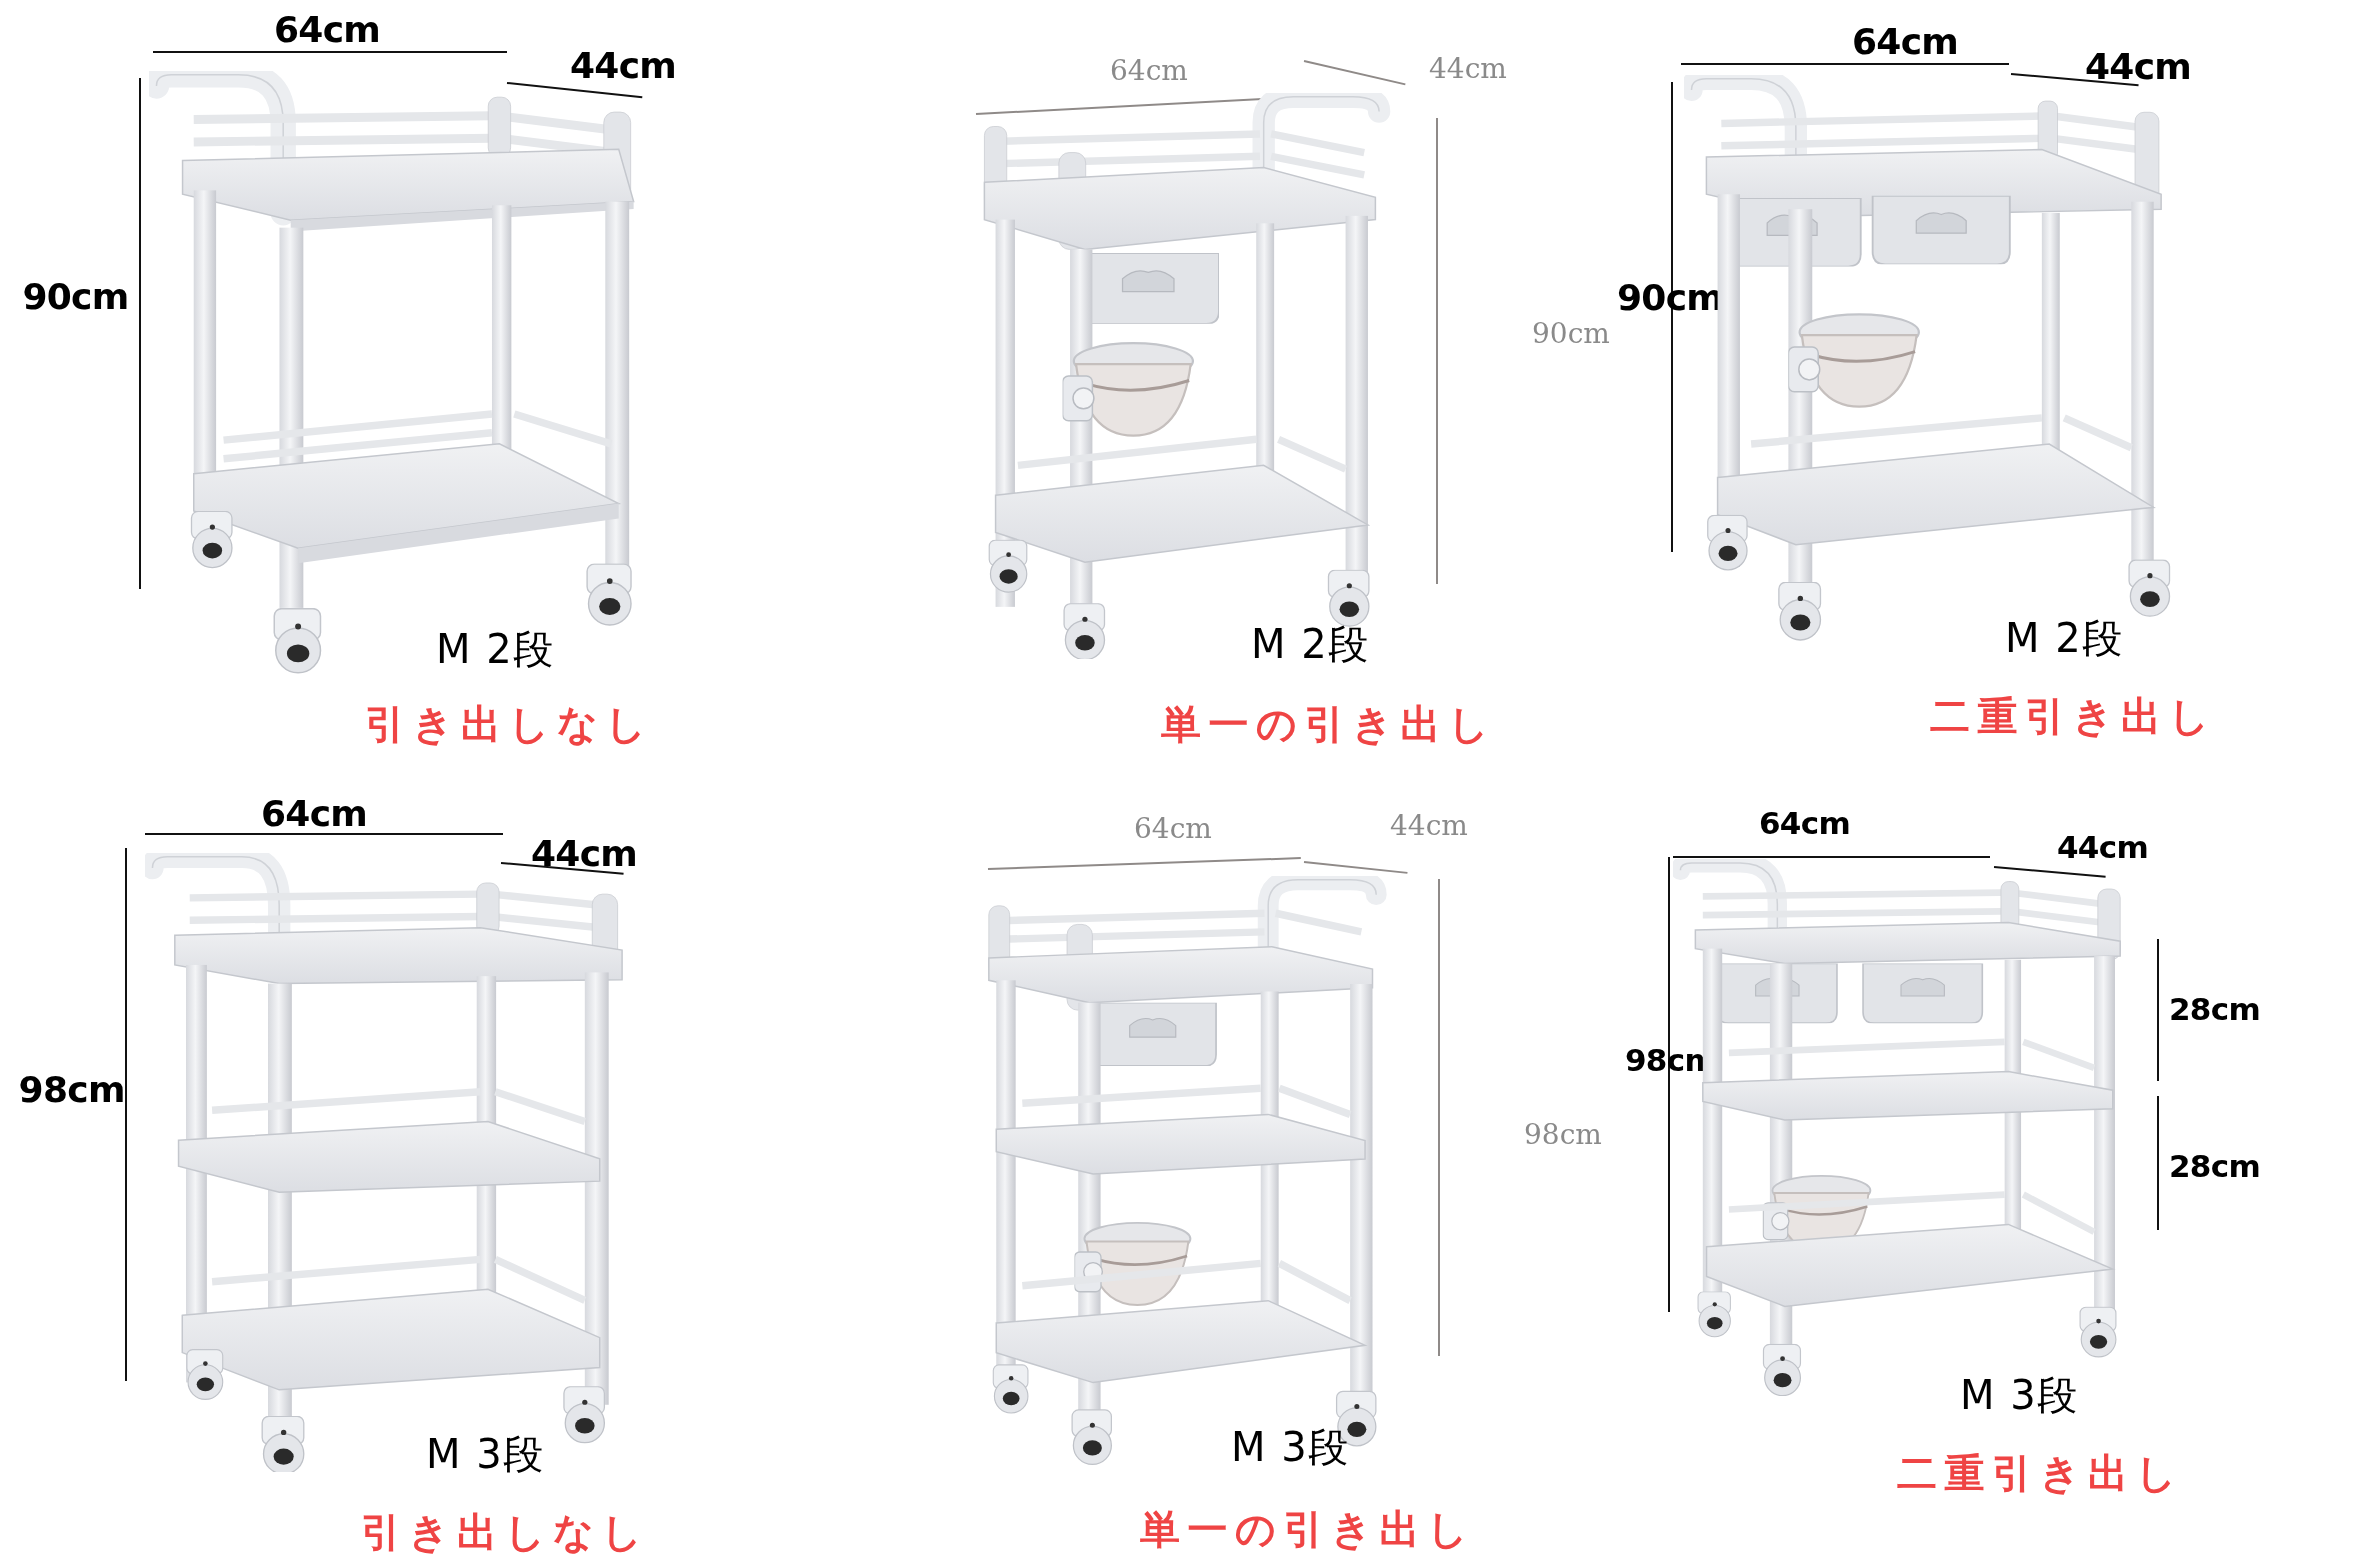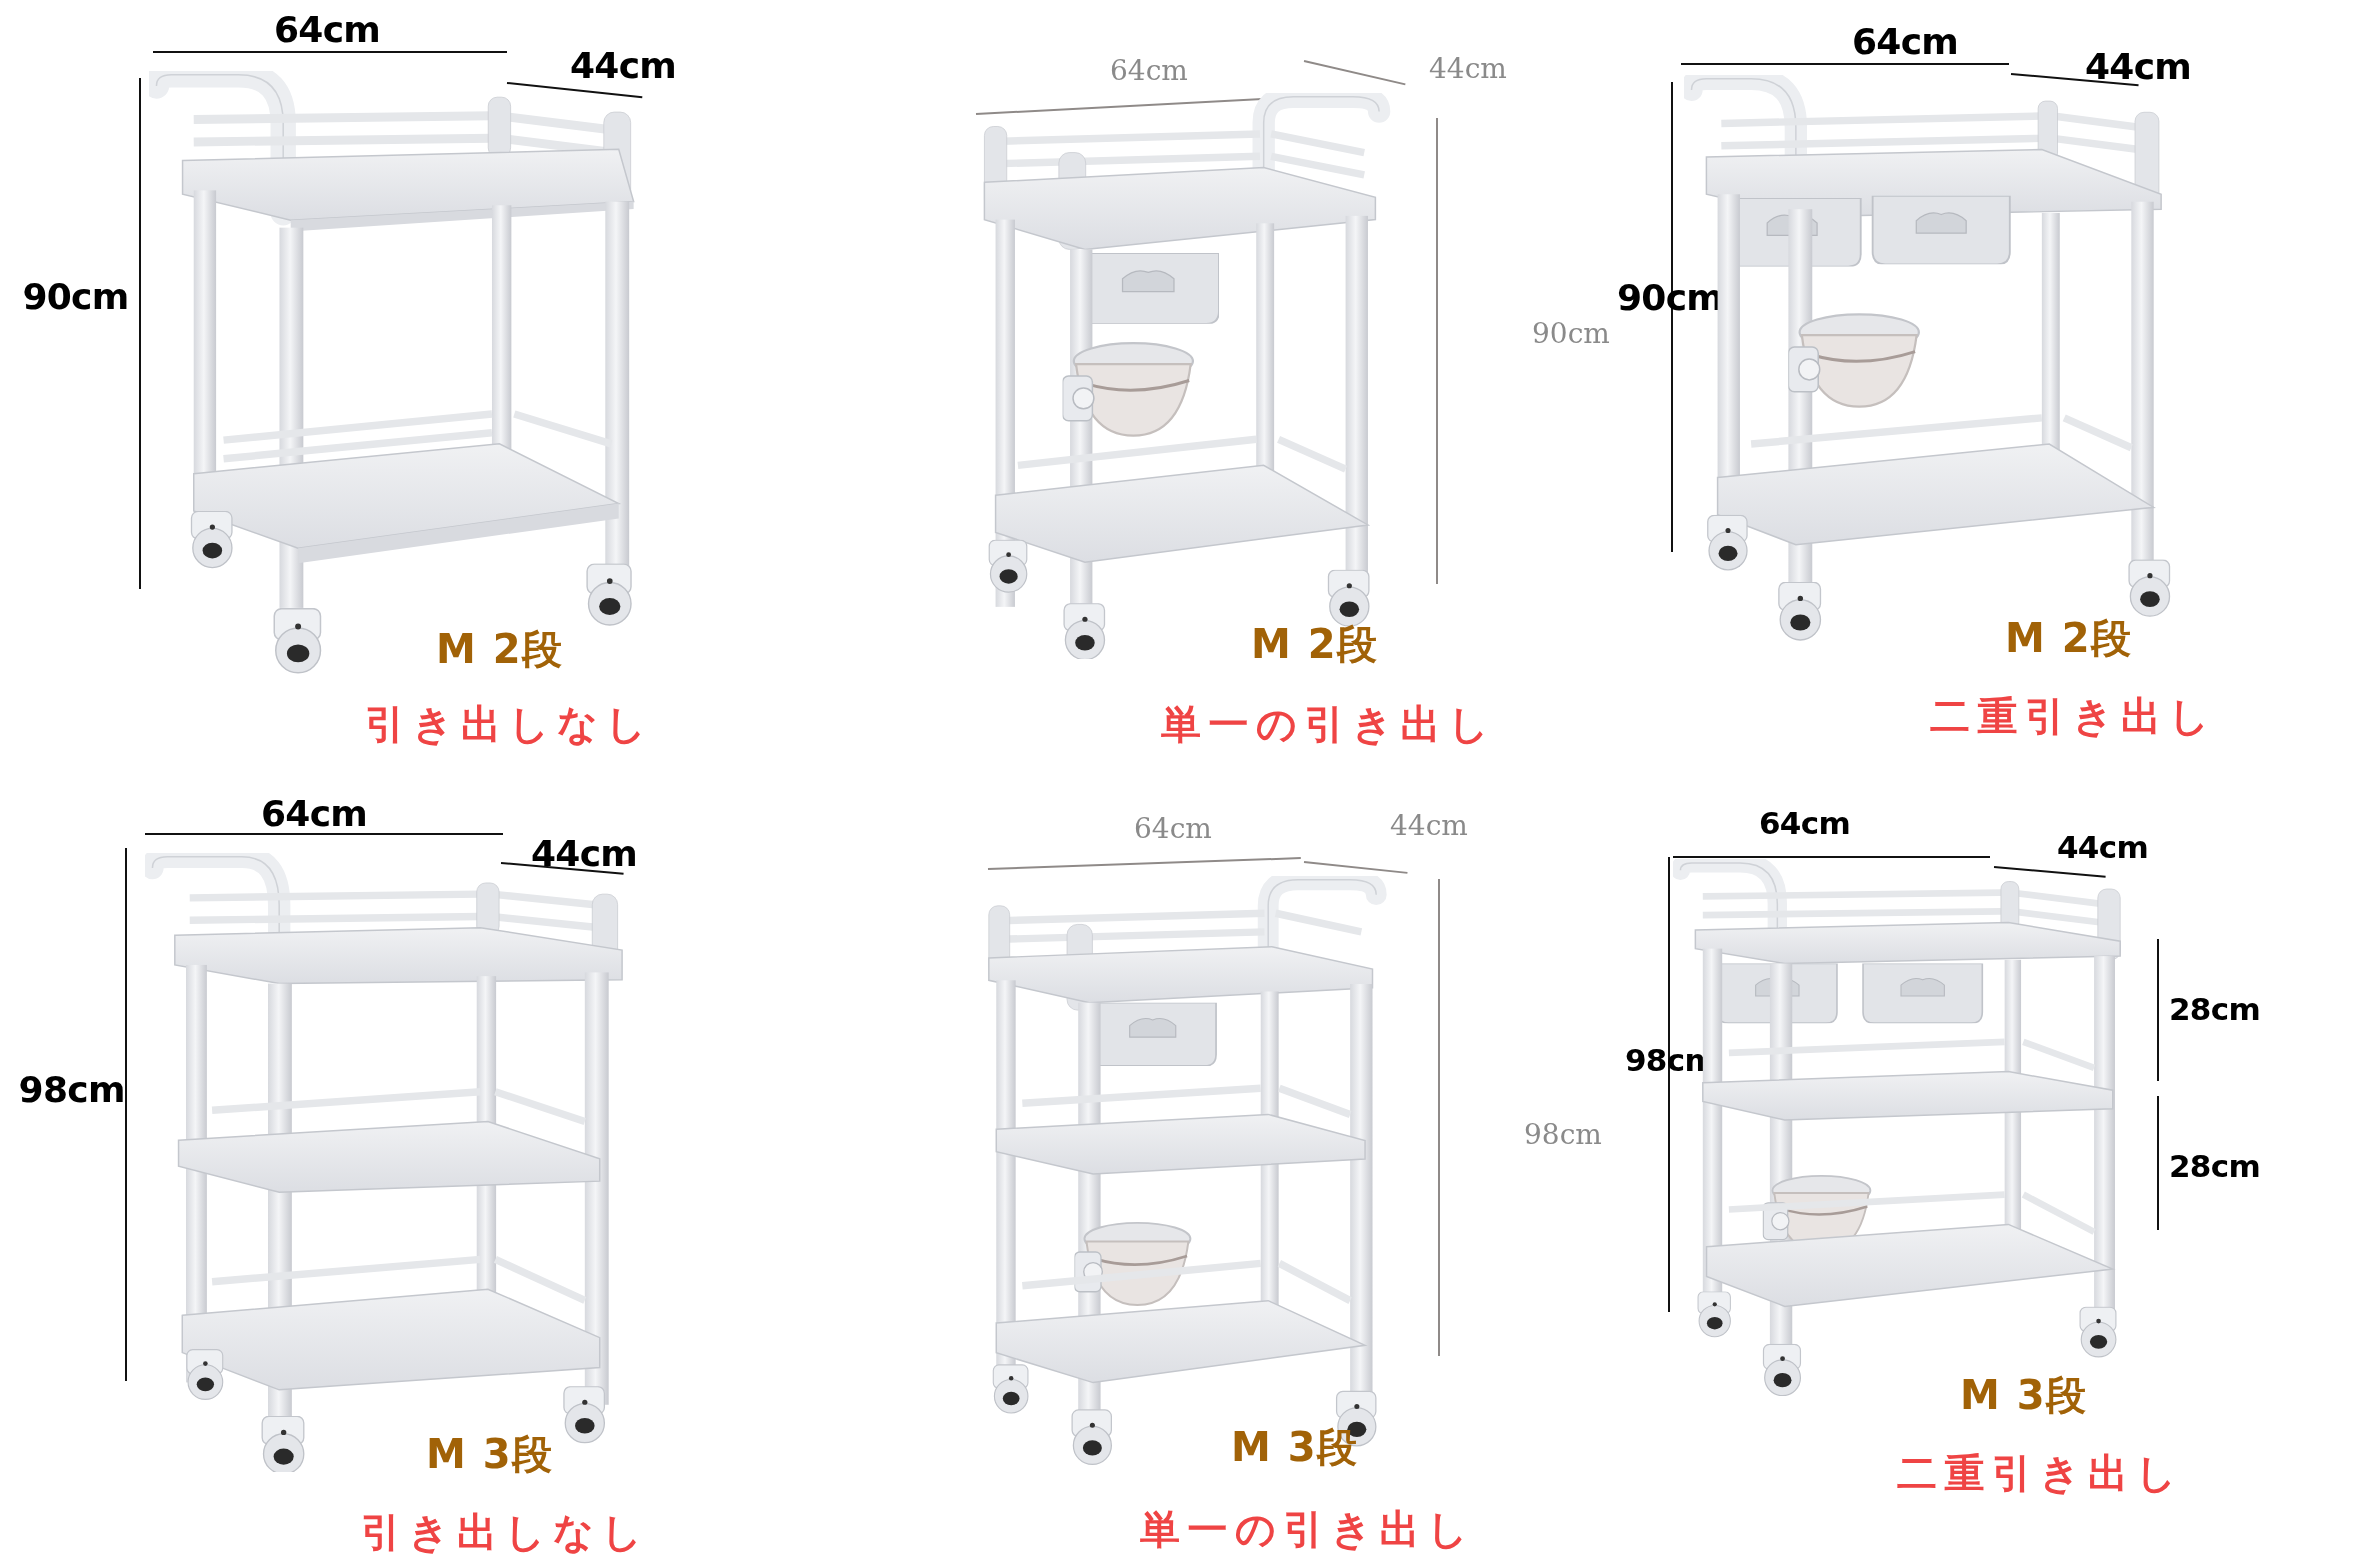--- a/index.html
+++ b/index.html
@@ -6,22 +6,22 @@
   body { width: 2366px; height: 1561px; position: relative; overflow: hidden;
          font-family: "DejaVu Sans", sans-serif; }
   .panel { position: absolute; }
   .cart { position: absolute; }
   .dim-bold { position: absolute; font-family: "DejaVu Sans", sans-serif; font-weight: bold;
               color: #000; font-size: 36px; white-space: nowrap; letter-spacing: -0.7px; }
   .dim-serif { position: absolute; font-family: "DejaVu Serif", serif; color: #8a8a8a;
                font-size: 28px; white-space: nowrap; }
   .line { position: absolute; background: #111; }
   .line.grey { background: #8f8a88; }
-  .model { position: absolute; font-family: "DejaVu Sans", sans-serif; font-weight: bold;
-           font-size: 40px; color: #a16207; white-space: nowrap; letter-spacing: 1.5px; }
+  .model { position: absolute; font-family: "DejaVu Sans", sans-serif; font-weight: normal;
+           font-size: 40px; color: #000000; white-space: nowrap; letter-spacing: 1.5px; }
   .variant { position: absolute; font-family: "DejaVu Sans", sans-serif; font-weight: bold;
              font-size: 40px; color: #ef4444; white-space: nowrap; letter-spacing: 7.5px; }
 </style>
 </head>
 <body>
 
 <svg width="0" height="0" style="position:absolute">
   <defs>
 
     <linearGradient id="postGrad" x1="0" x2="1" y1="0" y2="0">

